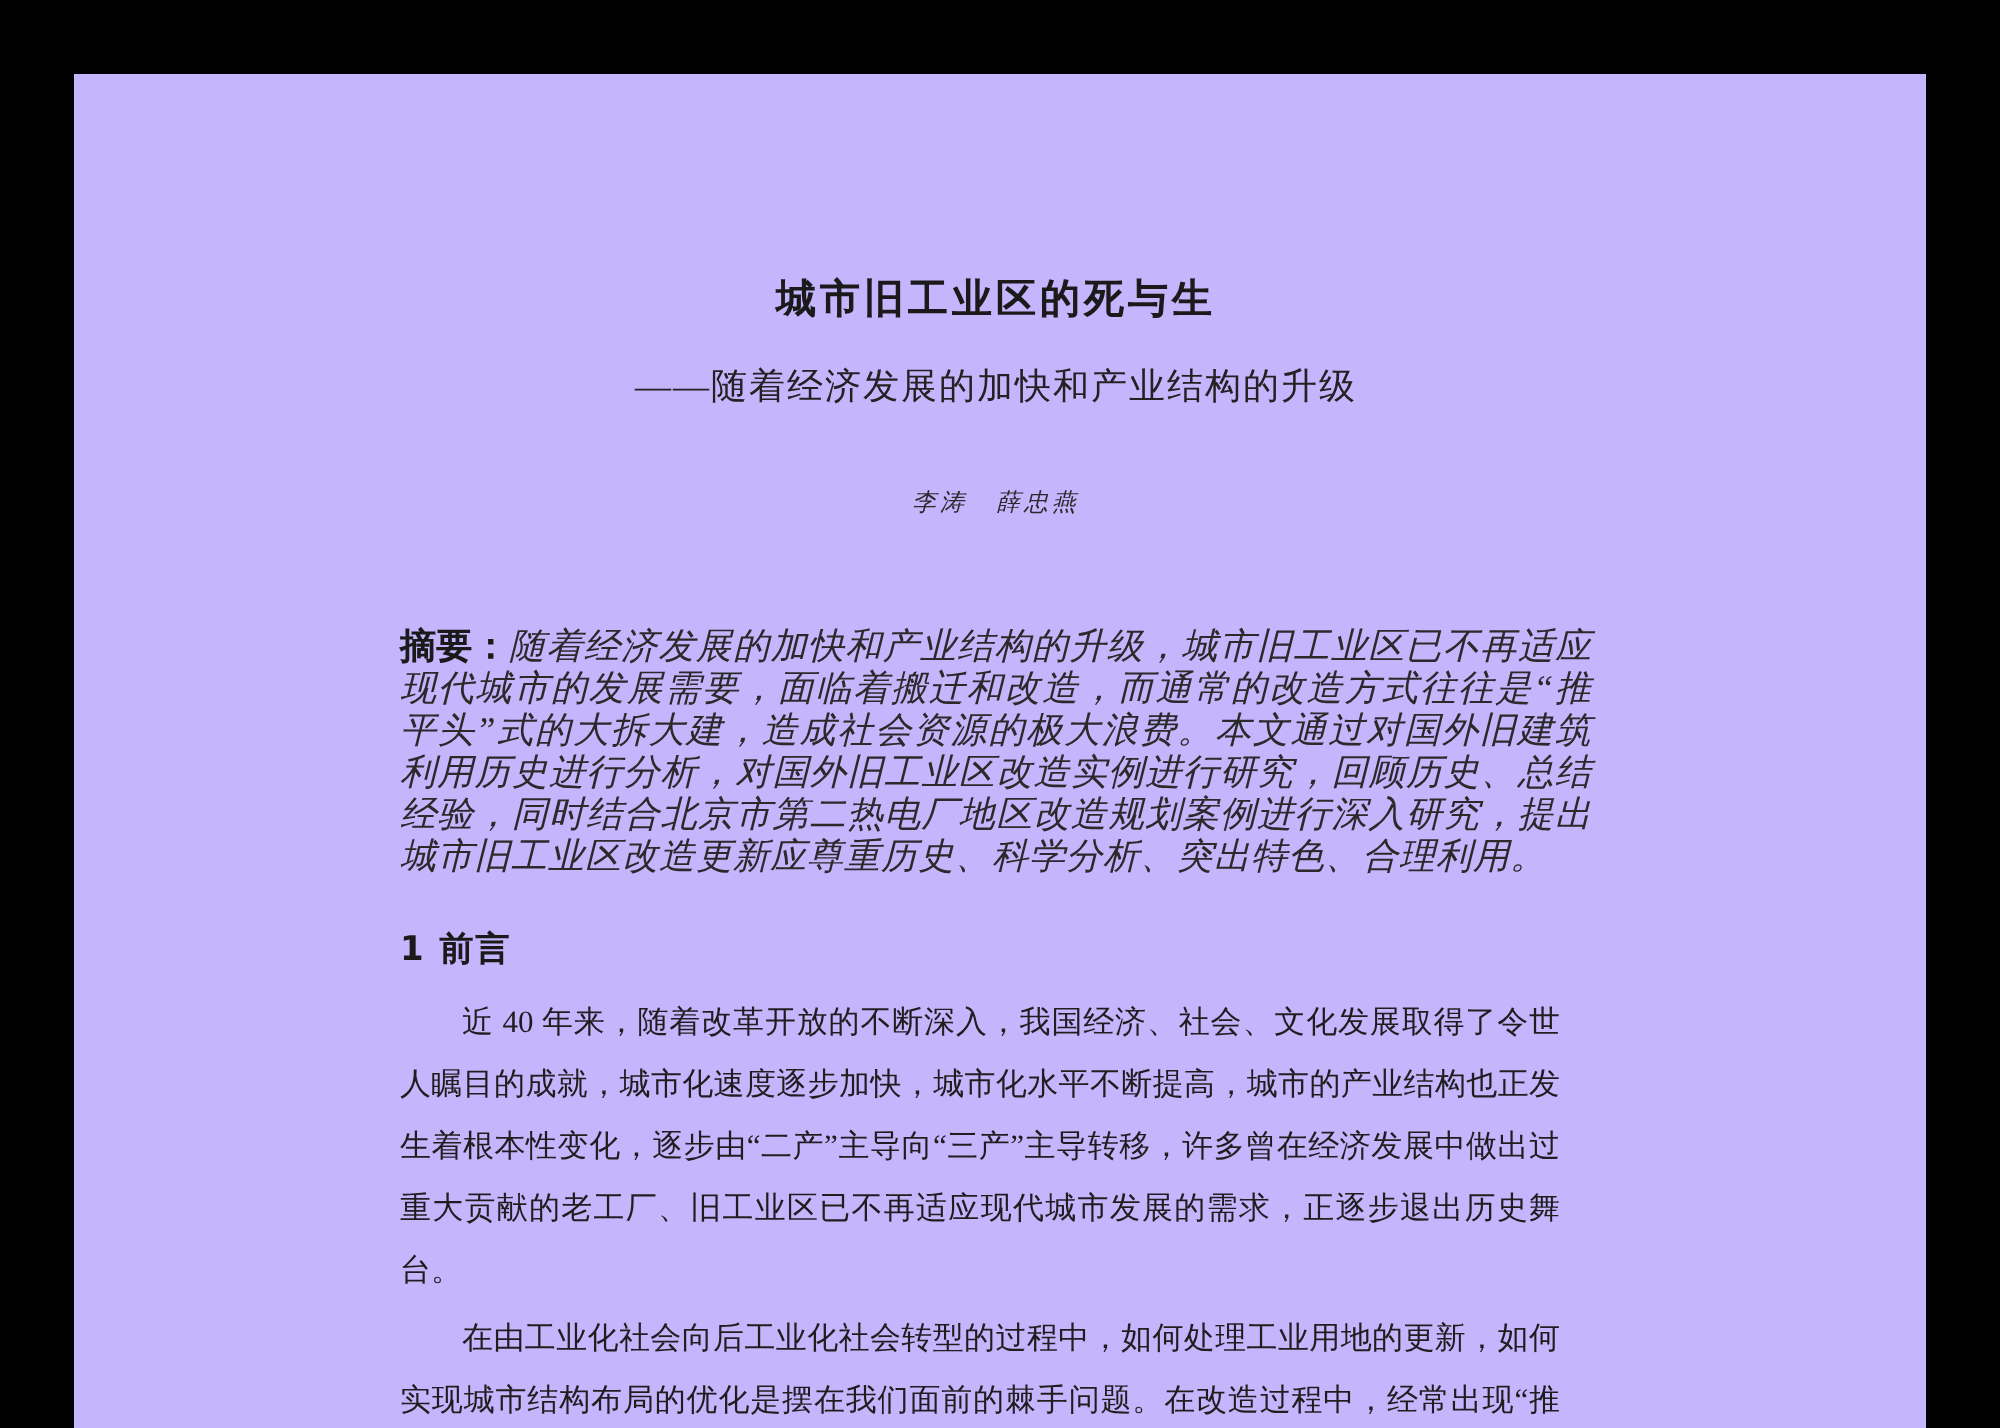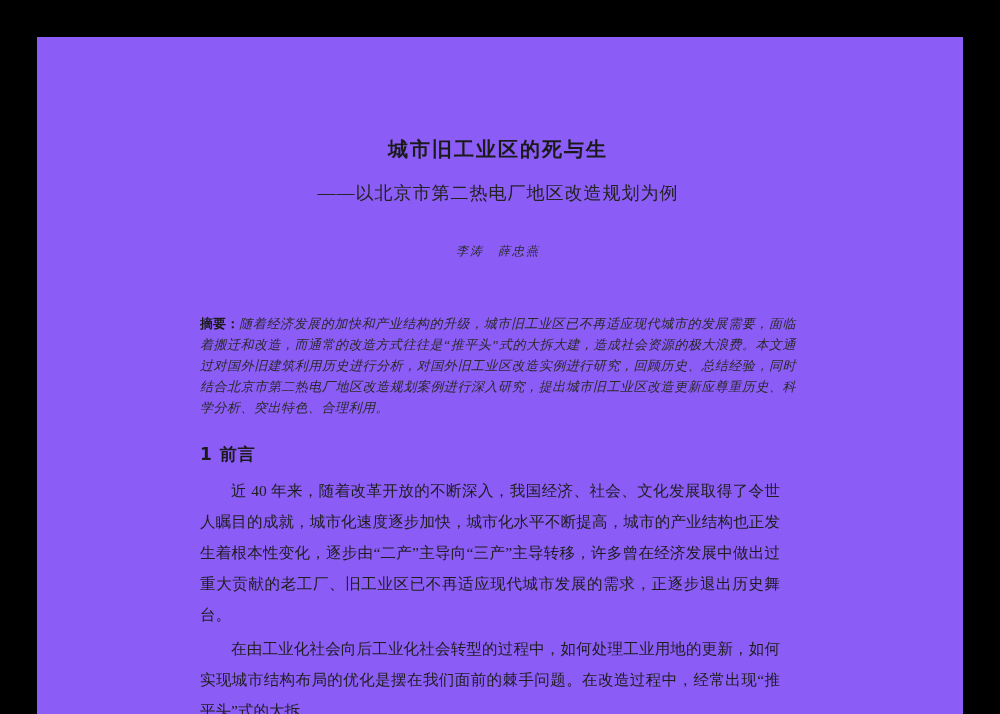--- a/index.html
+++ b/index.html
@@ -16,21 +16,21 @@
     width: 1000px;
     height: 714px;
     background: #000000;
   }
   .page {
     position: absolute;
     left: 37px;
     top: 37px;
     width: 926px;
     height: 677px;
-    background: #8b5cf6;
+    background: #c4b5fd;
     color: #1c1c1c;
   }
   .content {
     position: absolute;
     left: 163px;
     top: 0;
     width: 596px;
   }
   .title {
     margin: 98px 0 0 0;
@@ -54,21 +54,21 @@
     margin-top: 34px;
     font-size: 12px;
     line-height: 22px;
     text-align: center;
     font-style: italic;
     letter-spacing: 2px;
     color: #2a2a2a;
   }
   .abstract {
     margin: 51px 0 16px 0;
-    font-size: 13px;
+    font-size: 18px;
     line-height: 21px;
     text-align: justify;
     color: #2a2a2a;
   }
   .keywords {
     margin: 3px 0 0 0;
     font-size: 12.5px;
     line-height: 21px;
     color: #2a2a2a;
   }
@@ -106,21 +106,21 @@
 </style>
 </head>
 <body>
 
 <div class="viewport">
   <div class="page">
     <div class="content">
 
       <h1 class="title">城市旧工业区的死与生</h1>
 
-      <div class="subtitle">——以北京市第二热电厂地区改造规划为例</div>
+      <div class="subtitle">——随着经济发展的加快和产业结构的升级</div>
 
       <div class="authors">李涛　薛忠燕</div>
 
       <p class="abstract"><span class="block-label">摘要：</span><span class="kai">随着经济发展的加快和产业结构的升级，城市旧工业区已不再适应现代城市的发展需要，面临着搬迁和改造，而通常的改造方式往往是“推平头”式的大拆大建，造成社会资源的极大浪费。本文通过对国外旧建筑利用历史进行分析，对国外旧工业区改造实例进行研究，回顾历史、总结经验，同时结合北京市第二热电厂地区改造规划案例进行深入研究，提出城市旧工业区改造更新应尊重历史、科学分析、突出特色、合理利用。</span></p>
 
 
       <h2 class="section-heading">1 前言</h2>
 
       <p class="body-para">近 40 年来，随着改革开放的不断深入，我国经济、社会、文化发展取得了令世人瞩目的成就，城市化速度逐步加快，城市化水平不断提高，城市的产业结构也正发生着根本性变化，逐步由“二产”主导向“三产”主导转移，许多曾在经济发展中做出过重大贡献的老工厂、旧工业区已不再适应现代城市发展的需求，正逐步退出历史舞台。</p>
 

